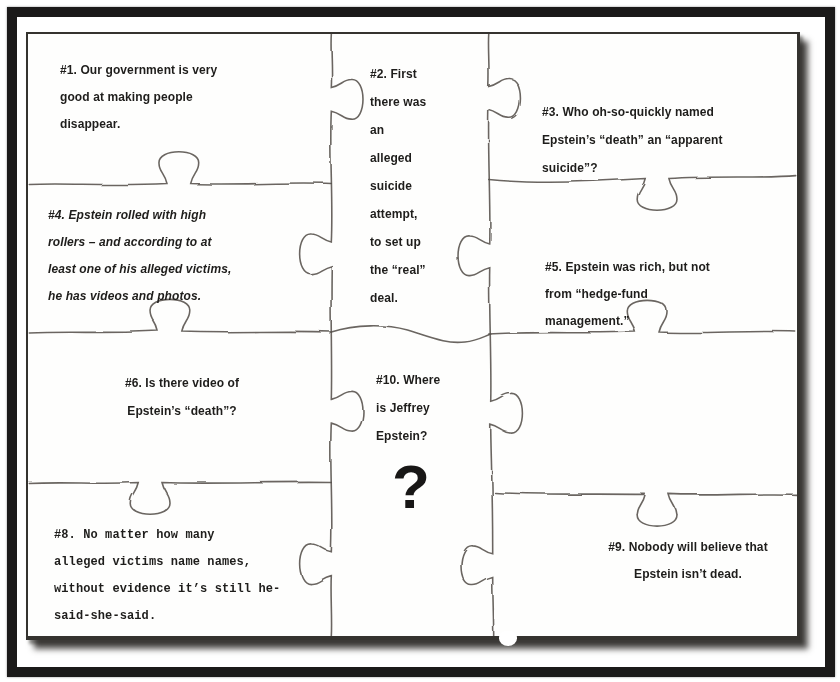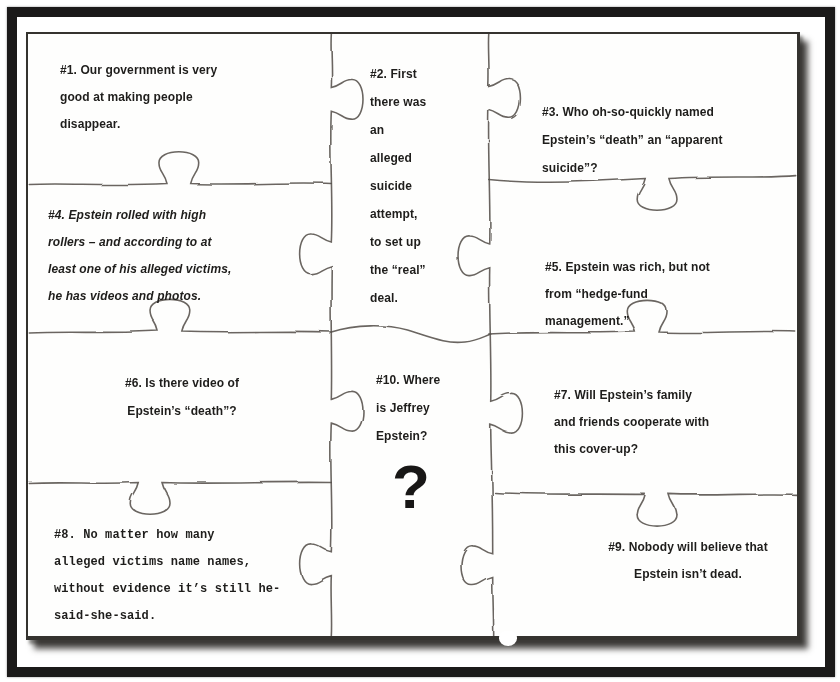--- a/index.html
+++ b/index.html
@@ -146,23 +146,20 @@
 suicide”?</div>
     <div class="pt p4">#4. Epstein rolled with high
 rollers – and according to at
 least one of his alleged victims,
 he has videos and photos.</div>
     <div class="pt p5">#5. Epstein was rich, but not
 from “hedge-fund
 management.”</div>
     <div class="pt p6">#6. Is there video of
 Epstein’s “death”?</div>
-    <div class="pt p7">#7. Will Epstein’s family
-and friends cooperate with
-this cover-up?</div>
     <div class="pt p8">#8. No matter how many
 alleged victims name names,
 without evidence it’s still he-
 said-she-said.</div>
     <div class="pt p9">#9. Nobody will believe that
 Epstein isn’t dead.</div>
     <div class="pt p10">#10. Where
 is Jeffrey
 Epstein?</div>
     <div class="big-q">?</div>

